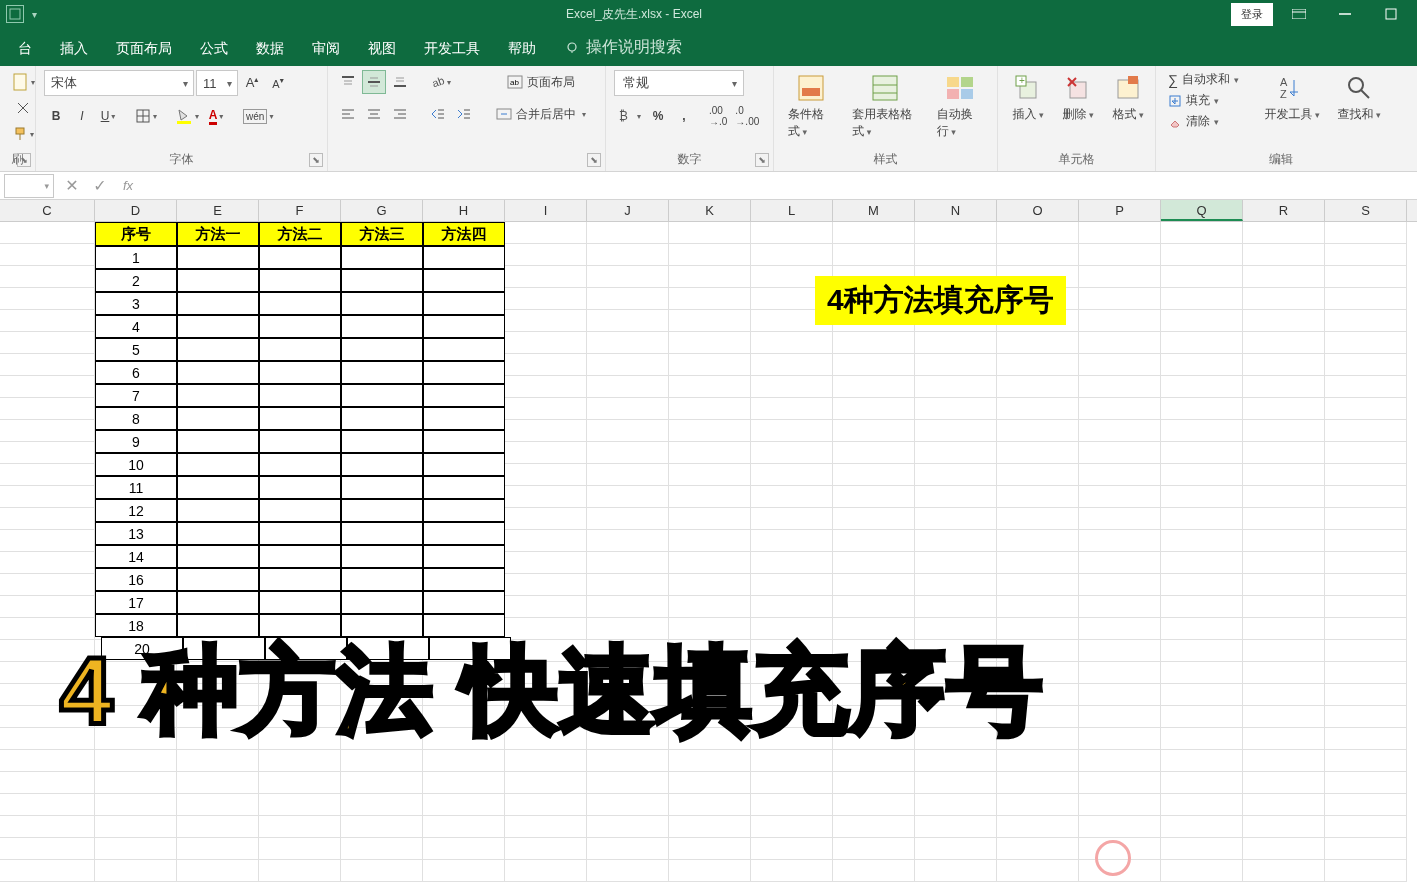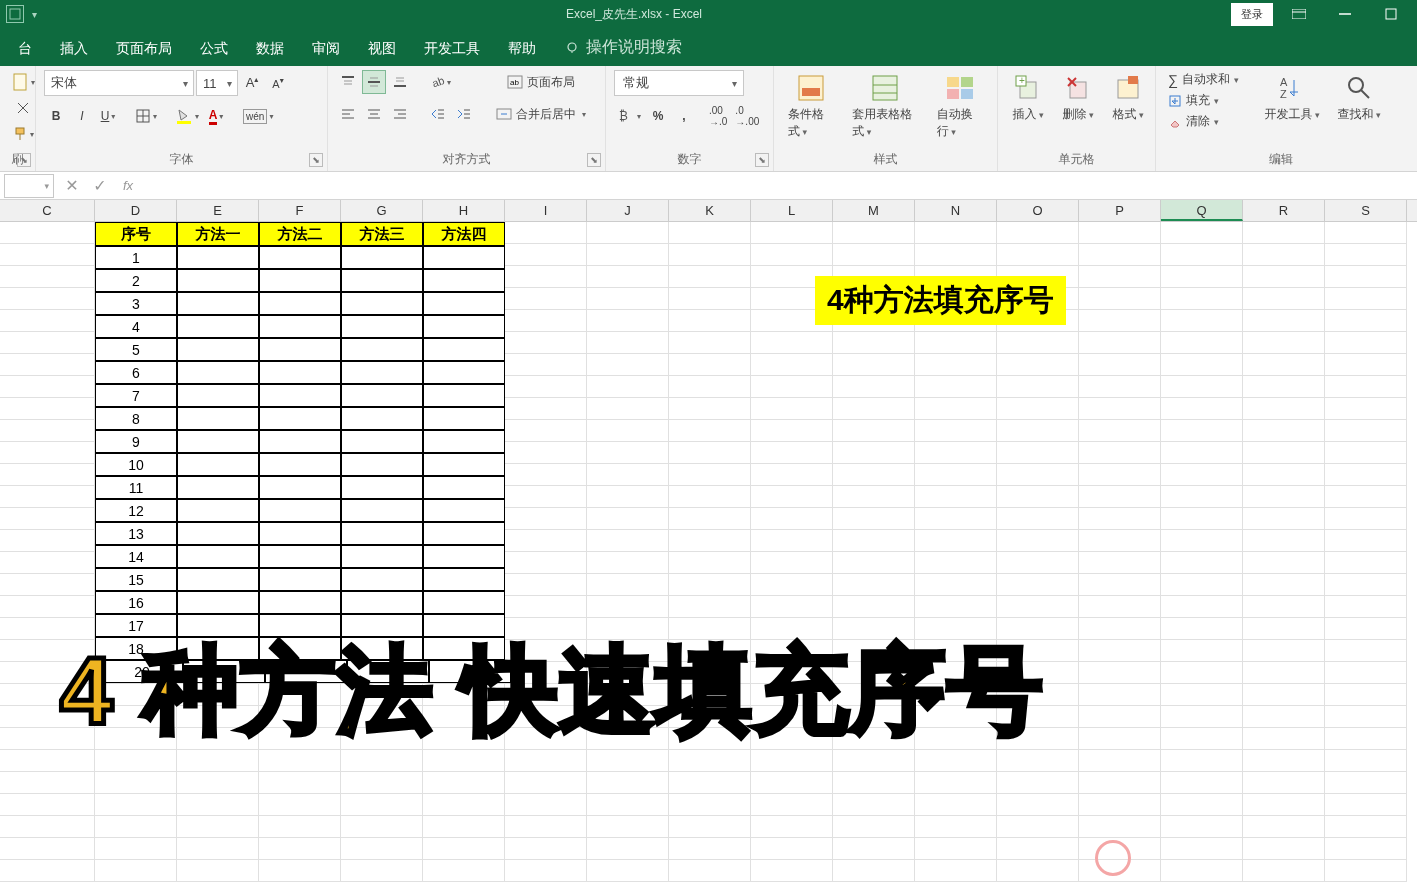--- a/index.html
+++ b/index.html
@@ -291,21 +291,20 @@
           </div>
         <div class="row rbtn dd" style="gap:4px;margin-top:6px;padding:2px 4px">
             <svg width="16" height="16">
               <rect x="1" y="3" width="14" height="10" fill="none" stroke="#888"></rect>
               <line x1="5" y1="8" x2="11" y2="8" stroke="#3b7cd0"></line>
             </svg>
             <span>合并后居中</span>
           </div>
       </div>
     </div>
-    <div class="group-label">对齐方式</div>
     <div class="launcher">⬊</div>
   </div>
 
   <div class="group" style="width:168px">
     <div class="group-body col">
       <div class="number-select">常规</div>
       <div class="row" style="margin-top:6px">
         <div class="rbtn dd">
             <svg width="18" height="16">
               <text x="2" y="12" font-size="12" fill="#555">₿</text>
@@ -1147,27 +1146,20 @@
         <div class="td" style="width: 82px;"></div>
       </div>
       <div class="drow">
         <div class="td" style="width: 82px;">14</div>
         <div class="td" style="width: 82px;"></div>
         <div class="td" style="width: 82px;"></div>
         <div class="td" style="width: 82px;"></div>
         <div class="td" style="width: 82px;"></div>
       </div>
       <div class="drow">
-        <div class="td" style="width: 82px;">15</div>
-        <div class="td" style="width: 82px;"></div>
-        <div class="td" style="width: 82px;"></div>
-        <div class="td" style="width: 82px;"></div>
-        <div class="td" style="width: 82px;"></div>
-      </div>
-      <div class="drow">
         <div class="td" style="width: 82px;">16</div>
         <div class="td" style="width: 82px;"></div>
         <div class="td" style="width: 82px;"></div>
         <div class="td" style="width: 82px;"></div>
         <div class="td" style="width: 82px;"></div>
       </div>
       <div class="drow">
         <div class="td" style="width: 82px;">17</div>
         <div class="td" style="width: 82px;"></div>
         <div class="td" style="width: 82px;"></div>

